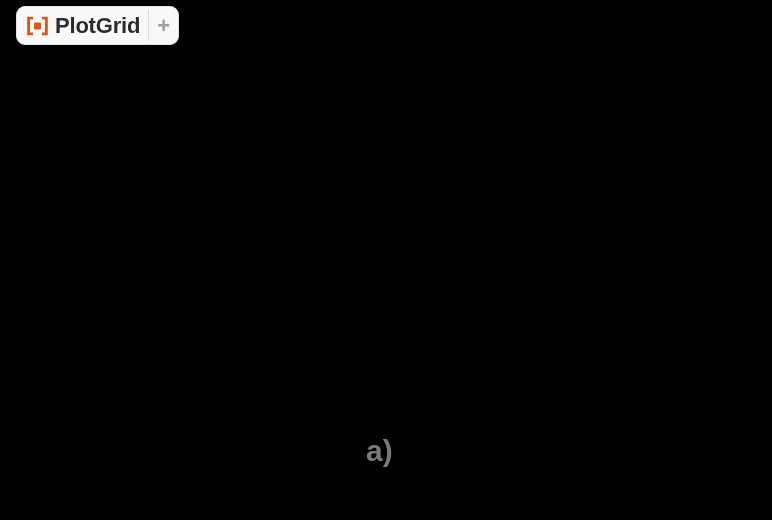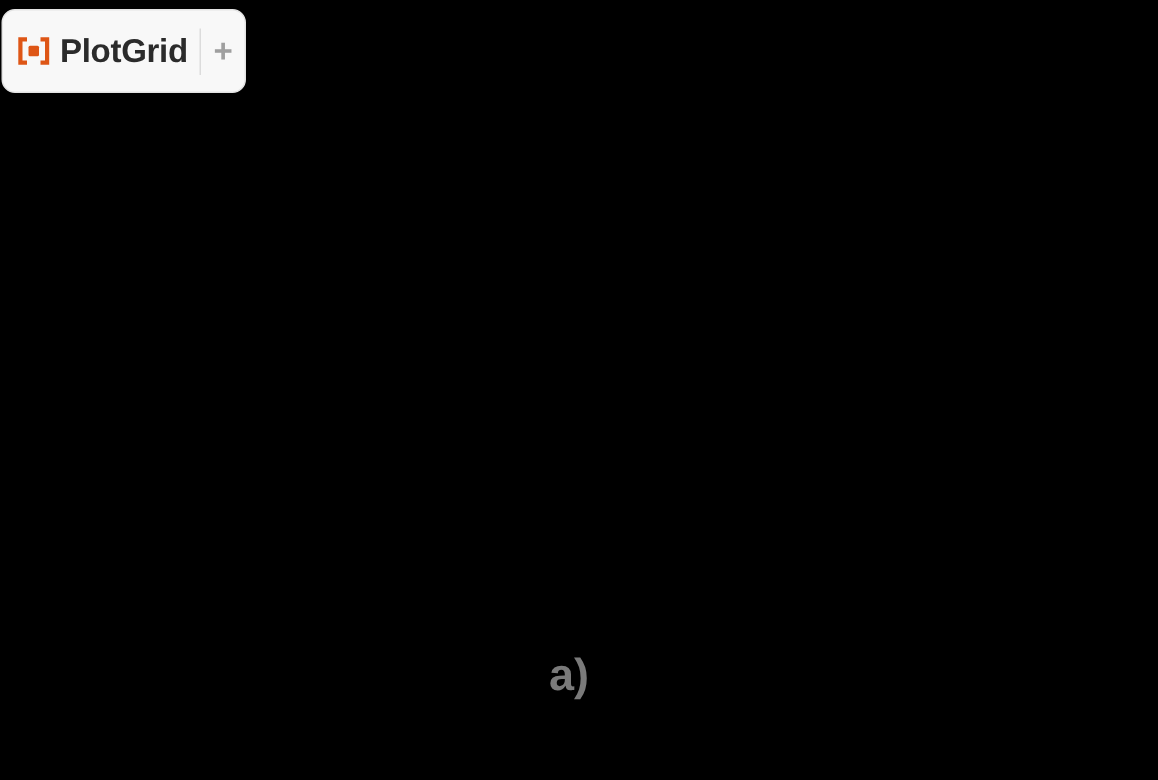--- a/index.html
+++ b/index.html
@@ -10,23 +10,23 @@
   .stage {
     position: relative;
     width: 772px;
     height: 520px;
     background: #000000;
     overflow: hidden;
     font-family: "Liberation Sans", "DejaVu Sans", sans-serif;
   }
   .rf-badge {
     position: absolute;
-    left: 1px;
+    left: 16px;
     top: 6px;
-    height: 56px;
+    height: 39px;
     box-sizing: border-box;
     display: inline-flex;
     align-items: center;
     background: #f8f8f8;
     border: 1px solid #e3e3e3;
     border-radius: 9px;
     padding: 0 0 0 9px;
     cursor: pointer;
   }
   .rf-icon {

